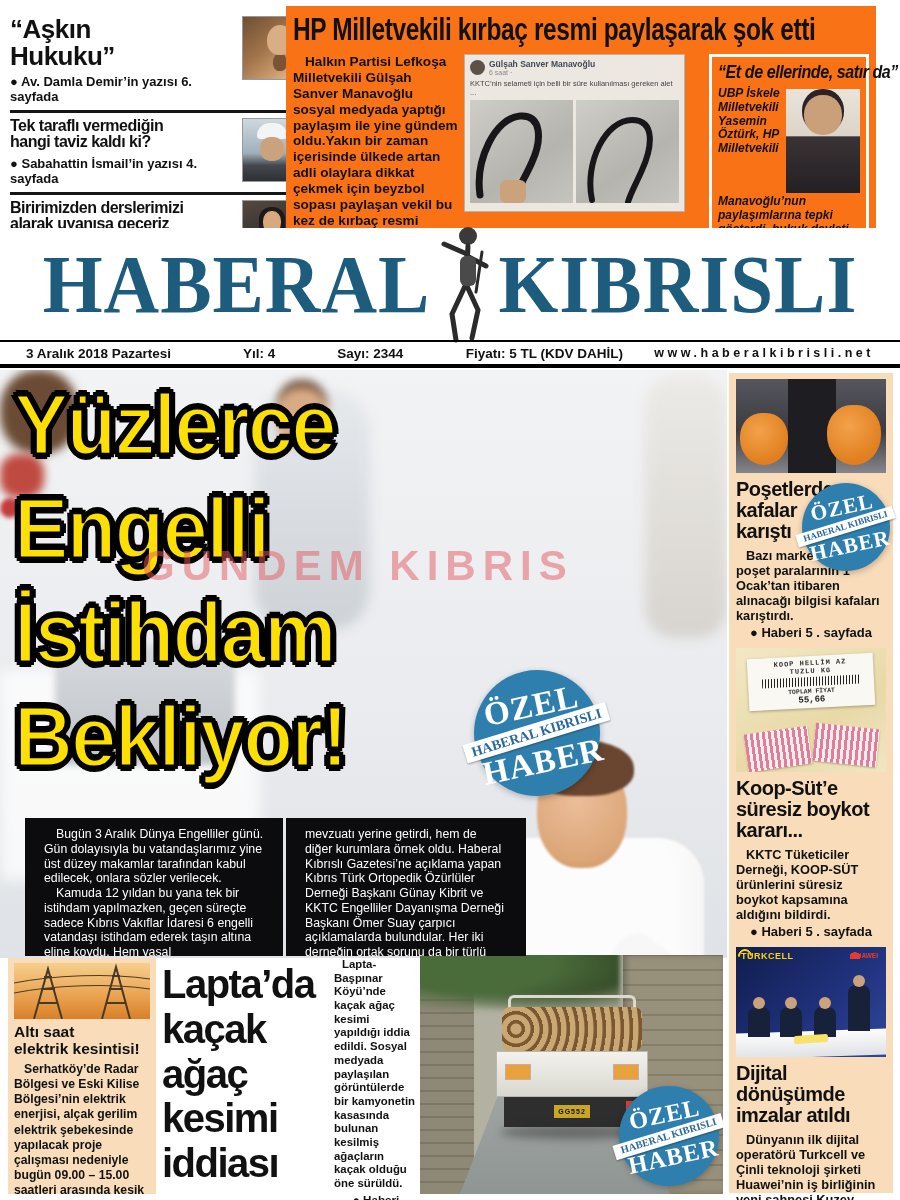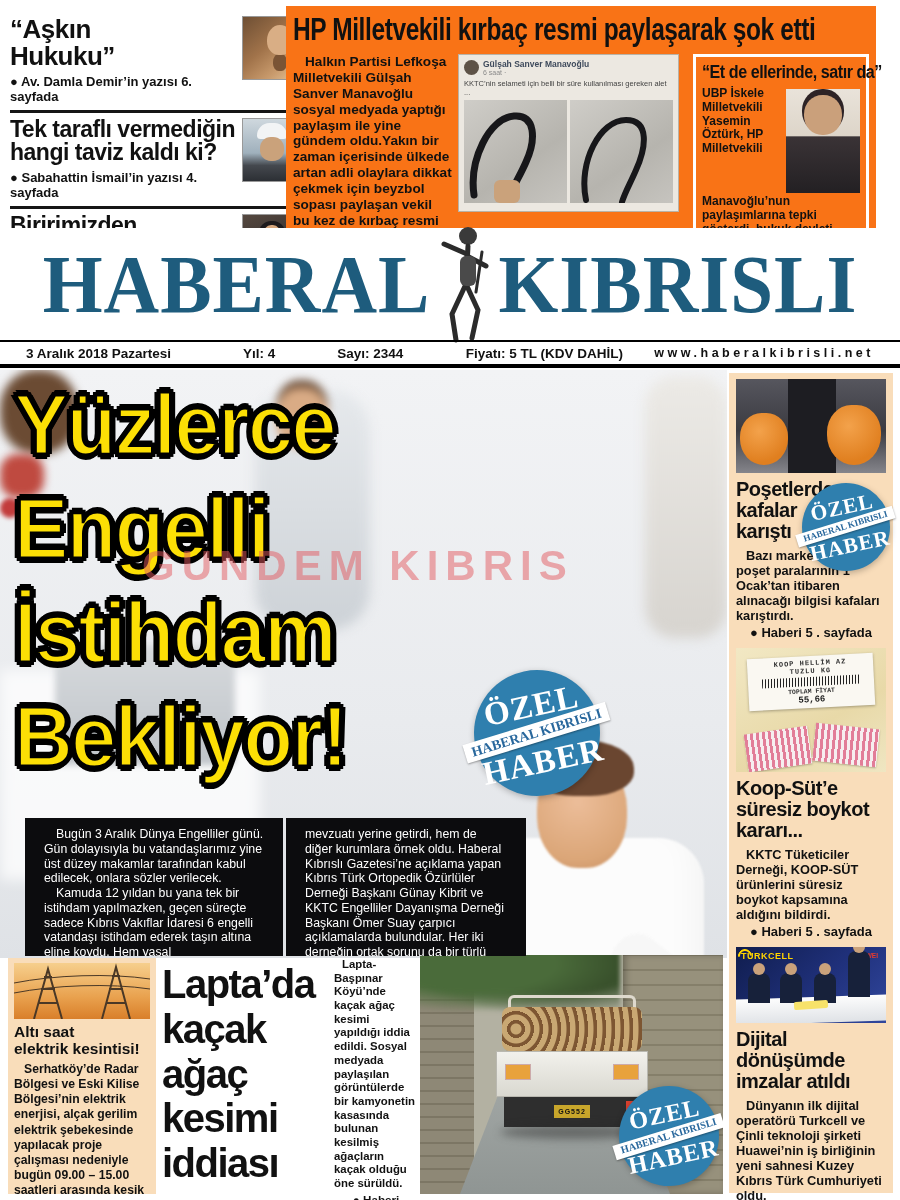--- a/index.html
+++ b/index.html
@@ -5,21 +5,21 @@
   * { margin:0; padding:0; box-sizing:border-box; }
   html,body { width:900px; }
   body { font-family:"Liberation Sans", sans-serif; background:#fff; color:#111; }
   .page { position:relative; width:900px; height:1200px; background:#fff; overflow:hidden; }
 
   
   .teasers { position:absolute; left:10px; top:11px; width:290px; }
   .teaser { display:flex; align-items:flex-start; gap:6px; padding:5px 0 6px 0; border-bottom:3px solid #151515; }
   .teaser:last-child { border-bottom:none; }
   .teaser .txt { flex:1; }
-  .t-title { font-weight:bold; font-size:23px; line-height:1.02; letter-spacing:-0.5px; white-space:pre-line; }
+  .t-title { font-weight:bold; font-size:16px; line-height:1.02; letter-spacing:-0.5px; white-space:pre-line; }
   .t-title.big { font-size:26px; }
   .t-byline { font-weight:bold; font-size:13px; margin-top:5px; }
   .c-photo { width:58px; height:64px; border:1px solid #999; flex:0 0 58px; position:relative; overflow:hidden; }
   .c-photo.p1 { background:linear-gradient(140deg,#6e4f34 0%,#a1734a 45%,#c89a6c 75%,#e3c39a 100%); }
   .c-photo.p1::after { content:""; position:absolute; right:6px; top:8px; width:26px; height:30px; border-radius:50% 50% 45% 45%; background:#d9ae85; box-shadow:0 22px 0 -6px #7a5435; }
   .c-photo.p2 { background:linear-gradient(180deg,#cfd8de 0%,#9fb0bc 55%,#44484e 75%,#2c2f34 100%); }
   .c-photo.p2::before { content:""; position:absolute; left:14px; top:4px; width:30px; height:16px; border-radius:14px 14px 4px 4px; background:#f2f4f5; }
   .c-photo.p2::after { content:""; position:absolute; left:17px; top:18px; width:24px; height:24px; border-radius:45%; background:#caa27b; }
   .c-photo.p3 { background:linear-gradient(160deg,#55483f 0%,#2e2a2c 70%); }
   .c-photo.p3::before { content:""; position:absolute; left:16px; top:6px; width:26px; height:44px; border-radius:12px; background:#1d1a1c; }
@@ -33,21 +33,21 @@
   .hp-cta { font-weight:bold; font-size:14px; text-indent:0; margin-top:2px; }
   .fb { width:222px; height:158px; background:#ece8e1; border:1px solid #b9b2a6; margin-left:6px; padding:4px 5px; }
   .fb-hd { display:flex; align-items:center; gap:4px; }
   .fb-av { width:15px; height:15px; border-radius:50%; background:#5d5247; }
   .fb-name { font-size:8.5px; font-weight:bold; color:#3e4a5c; }
   .fb-time { font-size:7px; color:#8a8a8a; }
   .fb-cap { font-size:7.5px; color:#444; margin:3px 0 3px 0; }
   .fb-imgs { display:flex; gap:3px; }
   .whip { width:103px; height:103px; background:linear-gradient(145deg,#cfcdc8,#b6b4ae 60%,#c6c4bf); position:relative; overflow:hidden; }
   .whip svg { position:absolute; inset:0; }
-  .etde { width:176px; margin-left:14px; border:3px solid #fff; padding:5px 6px; }
+  .etde { width:160px; margin-left:24px; border:3px solid #fff; padding:5px 6px;font-style:italic; }
   .et-title { font-weight:bold; font-size:17.5px; letter-spacing:-0.5px; white-space:nowrap; transform:scaleX(0.92); transform-origin:left; }
   .et-body { font-size:12px; font-weight:600; line-height:1.15; margin-top:4px; }
   .et-photo { float:right; width:74px; height:104px; margin:2px 0 2px 4px; background:linear-gradient(180deg,#e9e3da 0%,#ddd5c9 45%,#3a3336 46%,#232023 100%); position:relative; }
   .et-photo::before { content:""; position:absolute; left:18px; top:6px; width:38px; height:40px; border-radius:48%; background:#caa07b; box-shadow:0 -4px 0 2px #2d2326; }
   .et-photo::after { content:""; position:abssolute; }
   .et-cta { font-weight:bold; font-size:13px; margin-top:3px; clear:none; }
 
   
   .masthead { position:absolute; left:0; top:228px; width:900px; height:142px; background:#fff; }
   .mast-row { position:absolute; left:0; top:6px; width:900px; text-align:center; }
@@ -110,21 +110,21 @@
   .sec { position:relative; }
   .ph-koop { height:124px; margin-top:8px; background:linear-gradient(150deg,#f2e8c4,#e8d9a8 60%,#efe6c2); }
   .koop-label { position:absolute; left:12px; top:8px; width:126px; background:#faf8f2; transform:rotate(-3deg); padding:3px 4px; box-shadow:0 1px 3px rgba(0,0,0,0.3); text-align:center; }
   .kl1 { font-family:"Liberation Mono", monospace; font-size:7px; font-weight:bold; letter-spacing:1px; color:#333; }
   .kl-bar { height:9px; margin:2px 10px; background:repeating-linear-gradient(90deg,#222 0 1px,transparent 1px 3px); }
   .kl2 { font-family:"Liberation Mono", monospace; font-size:6.5px; font-weight:bold; color:#333; }
   .kl3 { font-family:"Liberation Mono", monospace; font-size:9px; font-weight:bold; color:#222; }
   .pink-pack { position:absolute; width:64px; height:38px; background:repeating-linear-gradient(90deg,#e27d98 0 3px,#f6eef0 3px 6px); transform:rotate(-8deg); box-shadow:0 1px 2px rgba(0,0,0,0.25); }
   .pp1 { left:10px; bottom:4px; }
   .pp2 { right:8px; bottom:8px; transform:rotate(6deg); }
-  .ph-turkcell { height:76px; margin-top:8px; background:linear-gradient(135deg,#101d4e 0%,#20317c 55%,#31479d 100%); }
+  .ph-turkcell { height:110px; margin-top:8px; background:linear-gradient(135deg,#101d4e 0%,#20317c 55%,#31479d 100%); }
   .tk-logo { position:absolute; left:5px; top:4px; color:#ffd400; font-size:9px; font-weight:bold; letter-spacing:0.5px; }
   .tk-swoosh { position:absolute; left:2px; top:2px; width:14px; height:14px; border:2px solid #ffd400; border-radius:50%; border-color:#ffd400 transparent transparent #ffd400; transform:rotate(40deg); }
   .hw-logo { position:absolute; right:8px; top:5px; color:#e63b2e; font-size:6.5px; font-weight:bold; }
   .hw-fan { position:absolute; right:26px; top:4px; width:10px; height:8px; background:radial-gradient(circle at 50% 100%, #e63b2e 0 70%, transparent 72%); border-radius:50% 50% 0 0; }
   .tk-table { position:absolute; left:0; bottom:0; width:100%; height:26px; background:linear-gradient(180deg,#fdfdfd,#dfe2e6); transform:skewY(-2deg); }
   .tk-person { position:absolute; width:22px; height:30px; background:#17213a; border-radius:8px 8px 0 0; bottom:20px; }
   .tk-person::before { content:""; position:absolute; left:5px; top:-10px; width:12px; height:12px; border-radius:50%; background:#caa27b; }
   .tk-docs { position:absolute; left:58px; bottom:14px; width:34px; height:8px; background:#f7e26a; border-radius:2px; transform:rotate(-4deg); }
 
   

